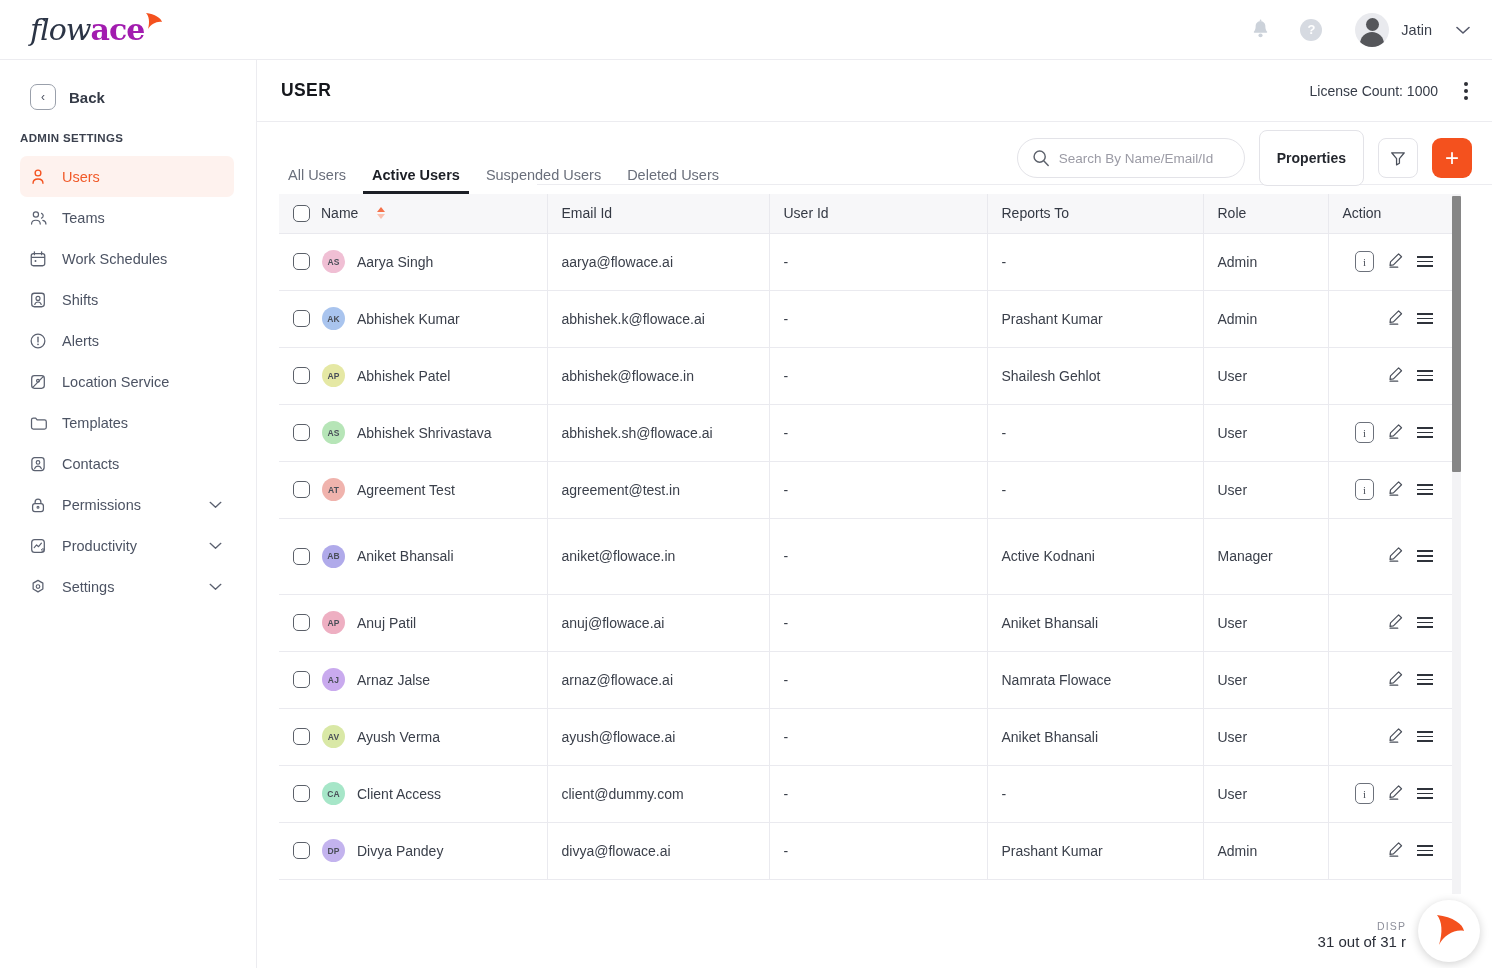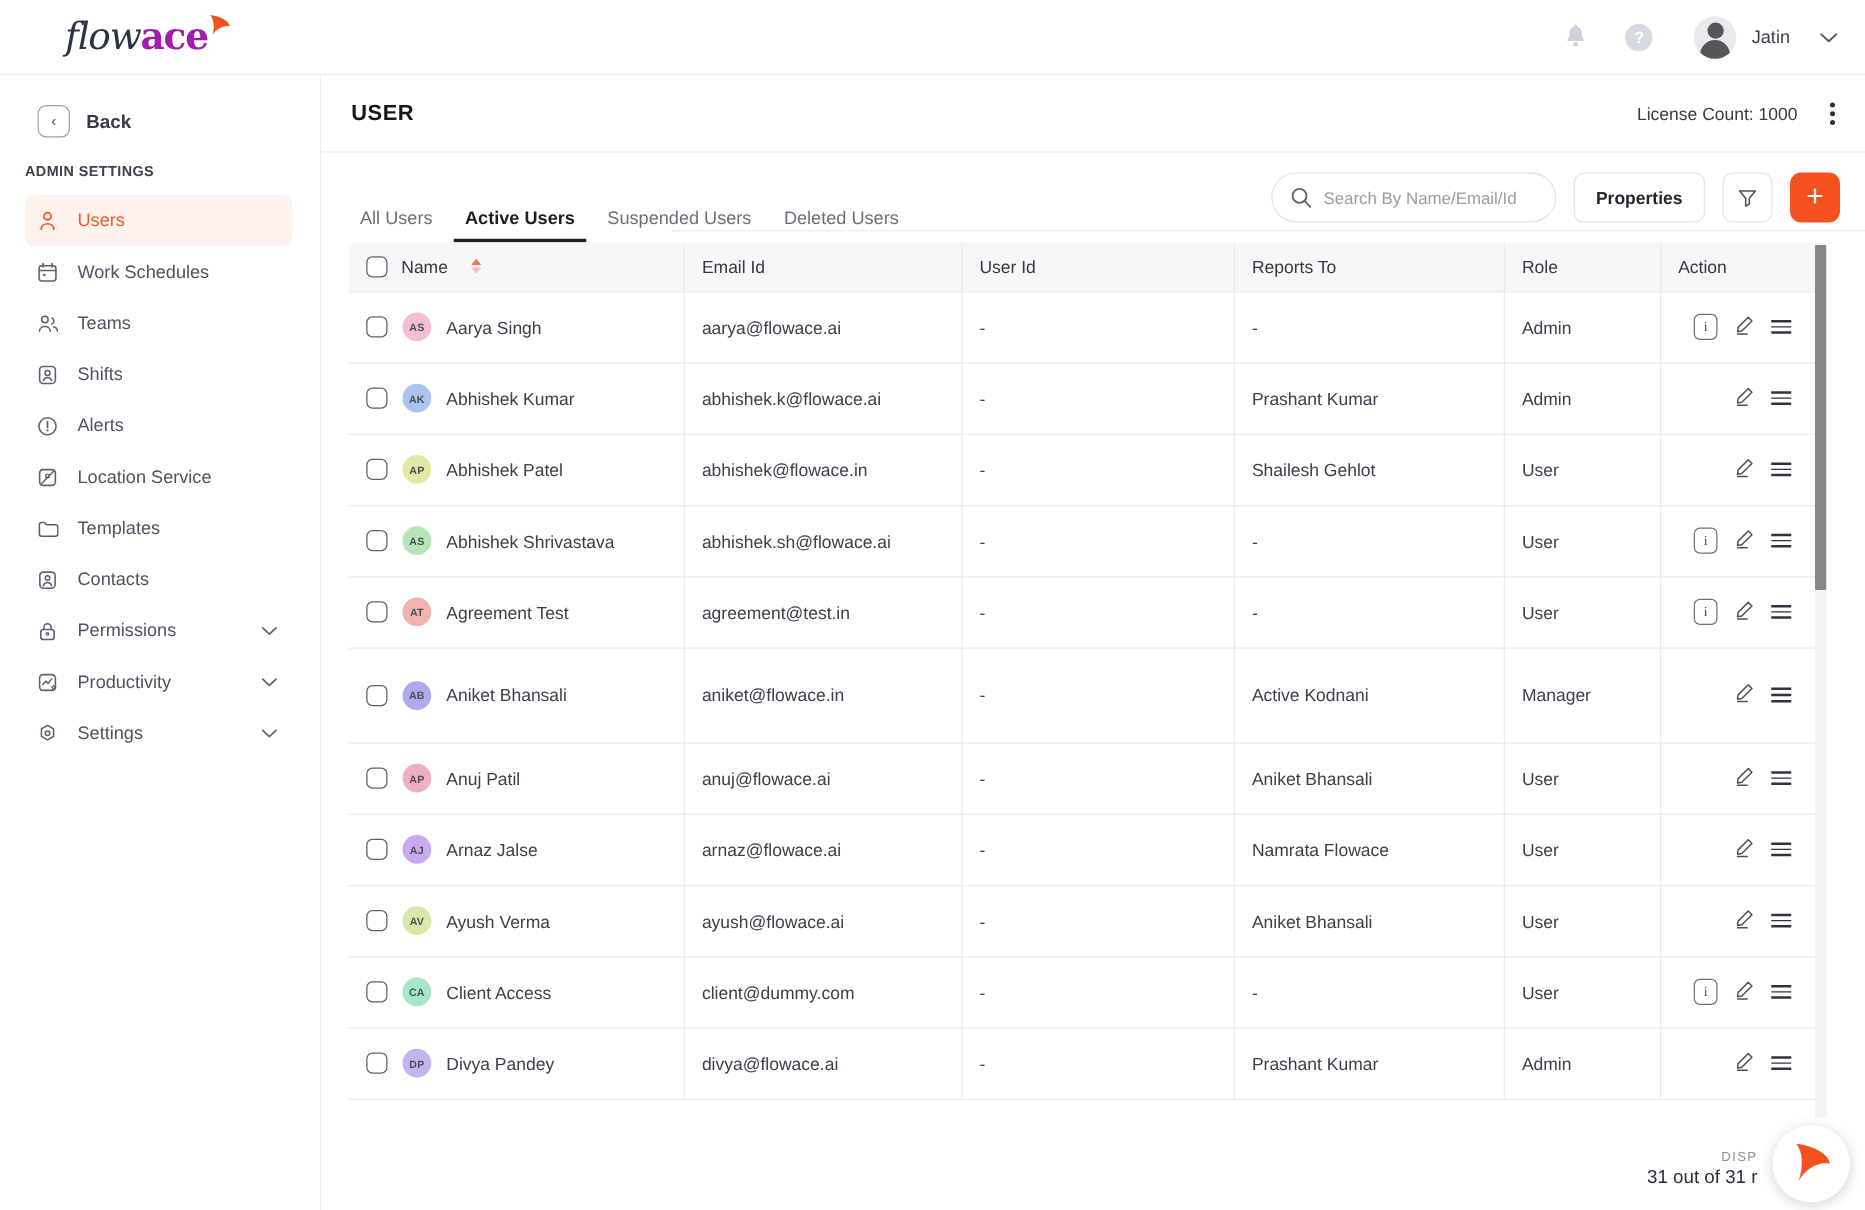--- a/index.html
+++ b/index.html
@@ -9,21 +9,21 @@
     background: #ffffff;
     overflow: hidden;
     color: #363b47;
   }
   .app { position: relative; width: 1492px; height: 968px; }
 
   
   .topbar {
     position: absolute; top: 0; left: 0; width: 1492px; height: 60px;
     background: #fff; border-bottom: 1px solid #ececf0;
-    display: flex; align-items: center; padding-left: 22px;
+    display: flex; align-items: center;
   }
   .logo { margin-left: 30px; display: flex; align-items: baseline; position: relative; }
   .logo .flow {
     font-family: "DejaVu Serif", serif; font-style: italic; font-weight: 400;
     font-size: 30px; color: #2b3445; letter-spacing: -1px;
   }
   .logo .ace {
     font-family: "DejaVu Serif", serif; font-weight: 700;
     font-size: 30px; color: #a21caf; letter-spacing: -1px;
   }
@@ -107,21 +107,21 @@
   .tabs-underline {
     position: absolute; left: 280px; right: 0; bottom: 9px; height: 1px; background: #ececf0;
   }
   .toolbar-right { margin-left: auto; display: flex; align-items: center; gap: 14px; z-index: 2; }
   .name-search {
     width: 228px; height: 40px; border: 1px solid #e3e3e8; border-radius: 22px;
     display: flex; align-items: center; padding: 0 14px; background: #fff;
   }
   .name-search .ph { font-size: 13.5px; color: #9b9ba5; margin-left: 9px; }
   .props-btn {
-    height: 40px; padding: 0 17px; border: 1px solid #e3e3e8; border-radius: 8px;
+    height: 56px; padding: 0 17px; border: 1px solid #e3e3e8; border-radius: 8px;
     display: flex; align-items: center; font-size: 14px; font-weight: 700; color: #24272e;
     background: #fff;
   }
   .filter-btn {
     width: 40px; height: 40px; border: 1px solid #e3e3e8; border-radius: 8px;
     display: flex; align-items: center; justify-content: center; background: #fff;
   }
   .add-btn {
     width: 40px; height: 40px; border-radius: 9px; background: #f4511e;
     display: flex; align-items: center; justify-content: center;
@@ -250,40 +250,40 @@
         <svg width="18" height="18" viewBox="0 0 20 20">
             <circle cx="10" cy="5.6" r="3.2" fill="none" stroke="#f4511e" stroke-width="1.5"></circle>
             <path d="M4.5 17c0-3 2.5-4.8 5.5-4.8S15.5 14 15.5 17" fill="none" stroke="#f4511e" stroke-width="1.5" stroke-linecap="round"></path>
           </svg>
       </span>
       <span class="lbl">Users</span>
     </div>
 
     <div class="nav-item">
       <span class="ico">
+        <svg width="19" height="18" viewBox="0 0 22 20">
+            <circle cx="8" cy="6" r="3" fill="none" stroke="#5b6170" stroke-width="1.4"></circle>
+            <path d="M3 17c0-2.8 2.3-4.4 5-4.4s5 1.6 5 4.4" fill="none" stroke="#5b6170" stroke-width="1.4" stroke-linecap="round"></path>
+            <path d="M14.5 4.6a3 3 0 0 1 0 5.6M16 12.8c2.2.5 3.6 2 3.6 4.2" fill="none" stroke="#5b6170" stroke-width="1.4" stroke-linecap="round"></path>
+          </svg>
+      </span>
+      <span class="lbl">Teams</span>
+    </div>
+
+    <div class="nav-item">
+      <span class="ico">
         <svg width="18" height="18" viewBox="0 0 20 20">
             <rect x="2.5" y="4" width="15" height="13.5" rx="2.4" fill="none" stroke="#5b6170" stroke-width="1.4"></rect>
             <line x1="2.5" y1="8.2" x2="17.5" y2="8.2" stroke="#5b6170" stroke-width="1.4"></line>
             <circle cx="7.2" cy="12.3" r="1.1" fill="#5b6170"></circle>
             <line x1="6" y1="2" x2="6" y2="5.2" stroke="#5b6170" stroke-width="1.4" stroke-linecap="round"></line>
             <line x1="14" y1="2" x2="14" y2="5.2" stroke="#5b6170" stroke-width="1.4" stroke-linecap="round"></line>
           </svg>
       </span>
       <span class="lbl">Work Schedules</span>
-    </div>
-
-    <div class="nav-item">
-      <span class="ico">
-        <svg width="19" height="18" viewBox="0 0 22 20">
-            <circle cx="8" cy="6" r="3" fill="none" stroke="#5b6170" stroke-width="1.4"></circle>
-            <path d="M3 17c0-2.8 2.3-4.4 5-4.4s5 1.6 5 4.4" fill="none" stroke="#5b6170" stroke-width="1.4" stroke-linecap="round"></path>
-            <path d="M14.5 4.6a3 3 0 0 1 0 5.6M16 12.8c2.2.5 3.6 2 3.6 4.2" fill="none" stroke="#5b6170" stroke-width="1.4" stroke-linecap="round"></path>
-          </svg>
-      </span>
-      <span class="lbl">Teams</span>
     </div>
 
     <div class="nav-item">
       <span class="ico">
         <svg width="18" height="18" viewBox="0 0 20 20">
             <rect x="3" y="2.5" width="14" height="15" rx="3" fill="none" stroke="#5b6170" stroke-width="1.4"></rect>
             <circle cx="10" cy="8.2" r="2.2" fill="none" stroke="#5b6170" stroke-width="1.3"></circle>
             <path d="M6.4 15c.5-1.9 1.9-2.8 3.6-2.8s3.1.9 3.6 2.8" fill="none" stroke="#5b6170" stroke-width="1.3" stroke-linecap="round"></path>
           </svg>
       </span>

